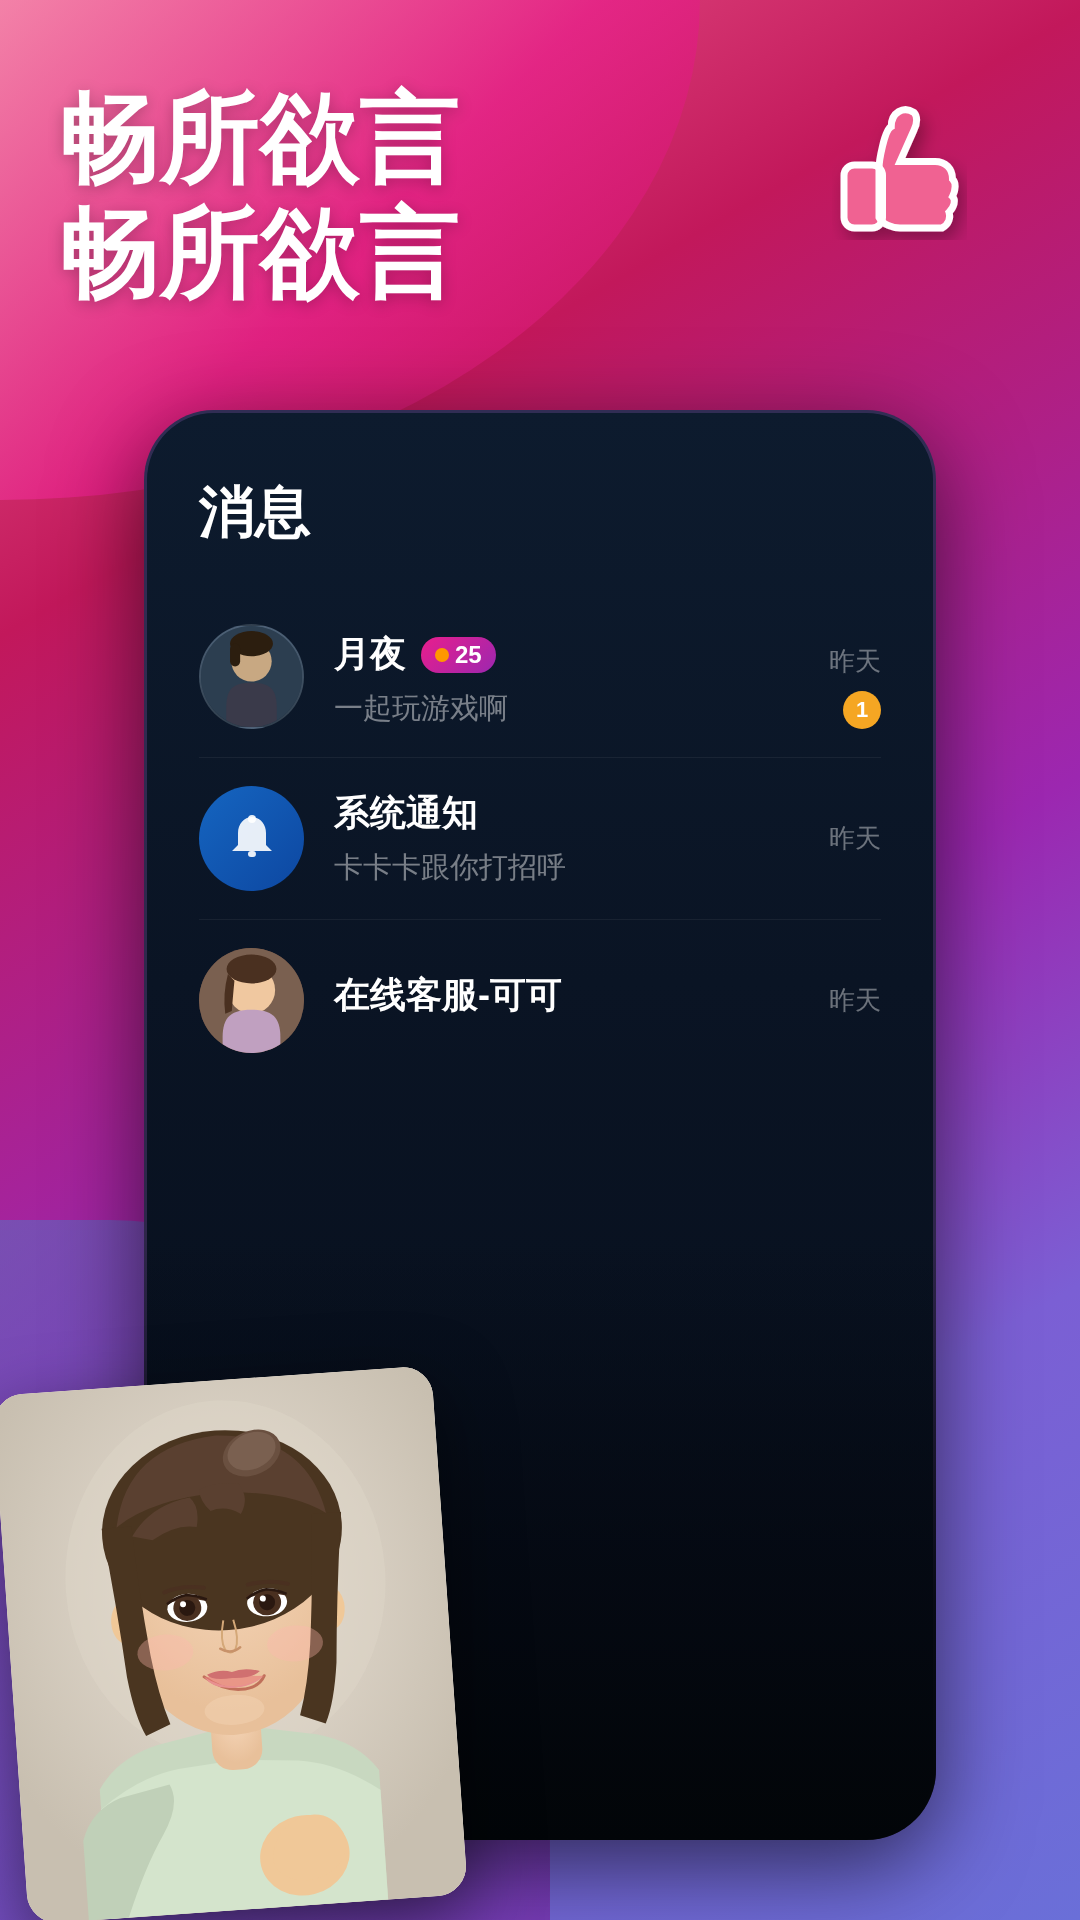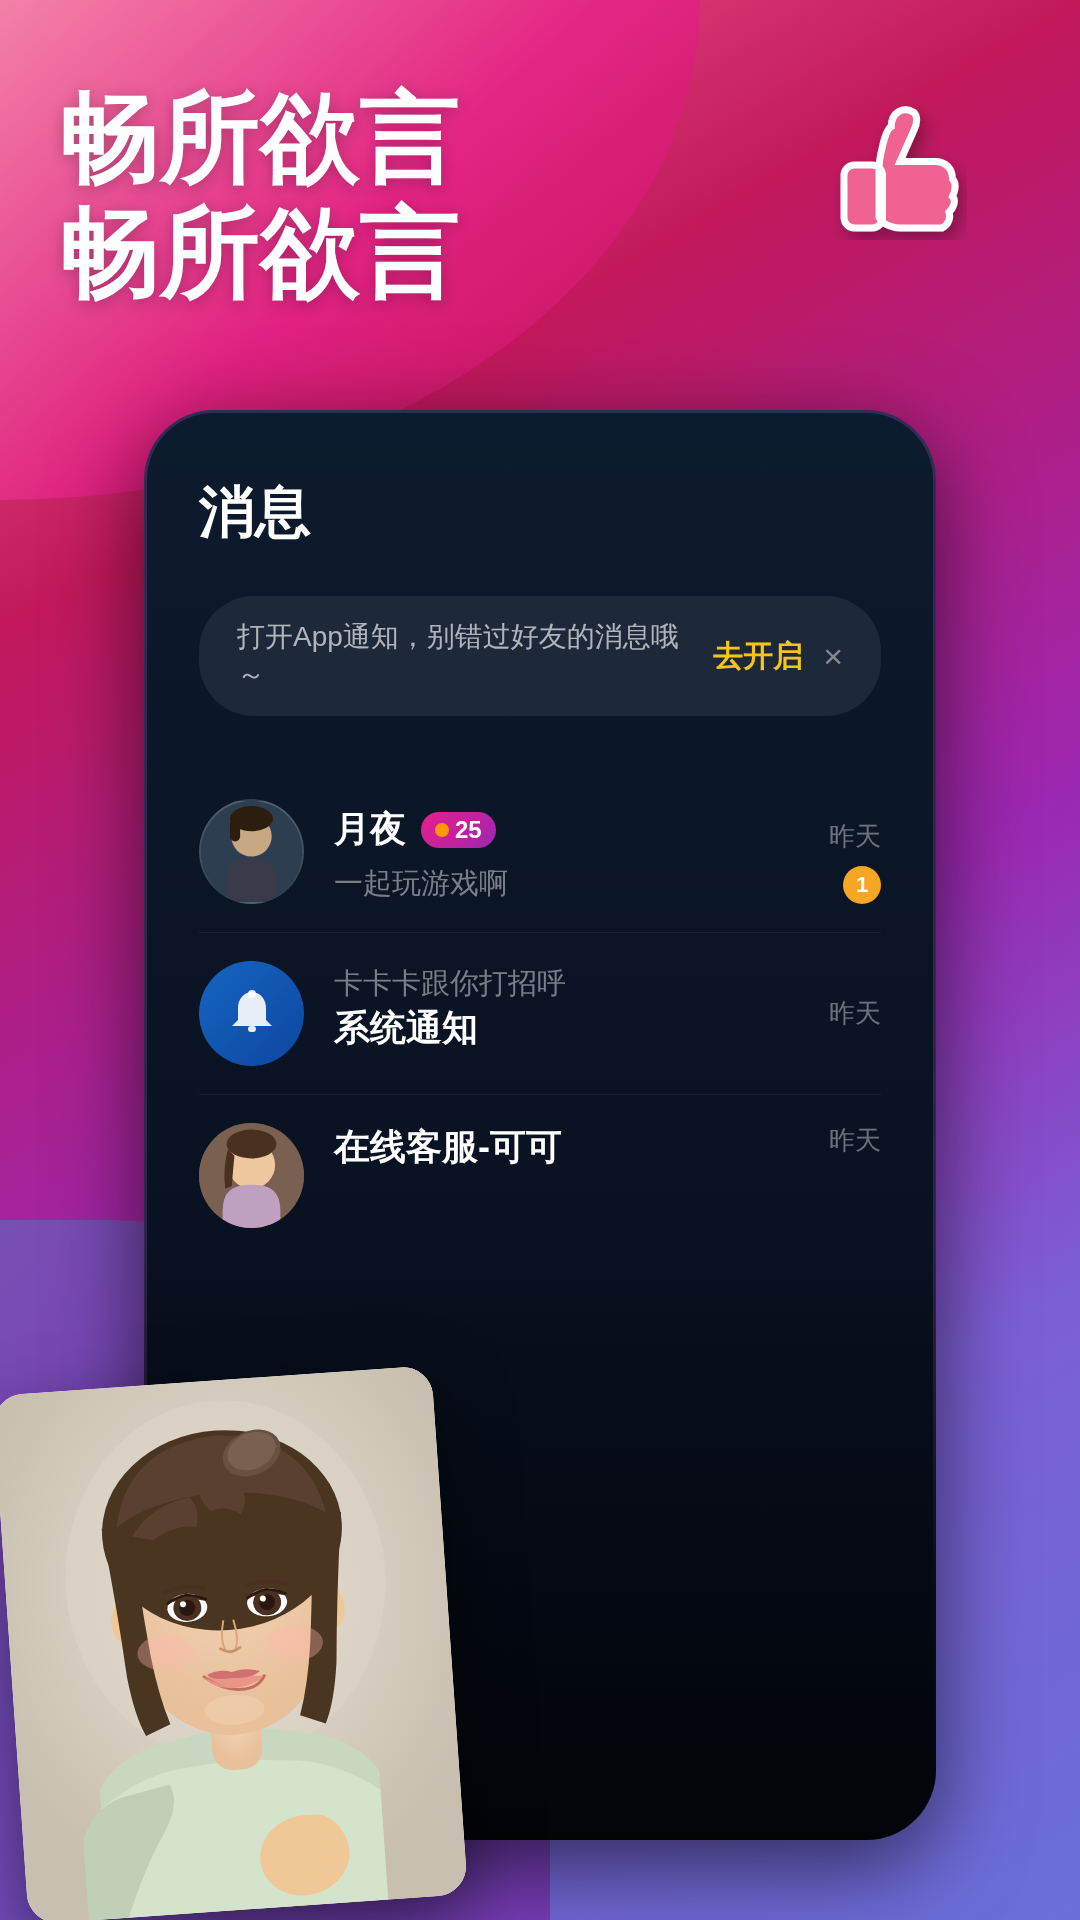--- a/index.html
+++ b/index.html
@@ -92,25 +92,20 @@
     </g>
   </svg>
 </div>
 
 <div class="phone-mockup" style="position:absolute;top:410px;left:50%;transform:translateX(-50%);width:792px;height:1430px;background:linear-gradient(180deg,#0d1b2e 0%,#0a1424 40%,#060d1a 100%);border-radius:70px;z-index:5;overflow:hidden;box-shadow:0 25px 90px rgba(0,0,0,0.6),inset 0 0 0 3px rgba(160,100,200,0.25);">
 
   <div style="padding:65px 55px 50px;">
 
     <div style="color:white;font-size:56px;font-weight:700;margin-bottom:45px;">消息</div>
 
-    <div style="background:rgba(255,255,255,0.07);border-radius:55px;padding:22px 38px;display:flex;align-items:center;justify-content:space-between;margin-bottom:55px;">
-      <span style="color:rgba(255,255,255,0.65);font-size:28px;flex:1;">打开App通知，别错过好友的消息哦～</span>
-      <span style="color:#f5c518;font-size:30px;font-weight:600;margin-left:20px;margin-right:20px;white-space:nowrap;">去开启</span>
-      <span style="color:rgba(255,255,255,0.45);font-size:34px;cursor:pointer;">×</span>
-    </div>
 
     <div style="display:flex;align-items:flex-end;padding:28px 0;border-bottom:1px solid rgba(255,255,255,0.06);cursor:pointer;">
 
       <div style="width:105px;height:105px;border-radius:50%;margin-right:30px;flex-shrink:0;overflow:hidden;background:linear-gradient(180deg,#3a5068 0%,#1a2a3a 100%);display:flex;align-items:center;justify-content:center;border:2px solid rgba(255,255,255,0.1);">
 
         <svg viewBox="0 0 80 80" width="105" height="105">
           <rect width="80" height="80" fill="#2c3e50"></rect>
 
           <circle cx="40" cy="28" r="16" fill="#c8a882"></circle>
 
@@ -146,32 +141,32 @@
       <div style="width:105px;height:105px;border-radius:50%;margin-right:30px;flex-shrink:0;overflow:hidden;background:linear-gradient(135deg,#1565c0,#0d47a1);display:flex;align-items:center;justify-content:center;">
 
         <svg viewBox="0 0 60 60" width="60" height="60">
           <path d="M30 8 C22 8 16 15 16 24 L16 36 L10 42 L50 42 L44 36 L44 24 C44 15 38 8 30 8Z" fill="white" opacity="0.9"></path>
           <rect x="26" y="42" width="8" height="6" rx="3" fill="white" opacity="0.9"></rect>
           <circle cx="30" cy="10" r="4" fill="white" opacity="0.9"></circle>
         </svg>
       </div>
 
       <div style="flex:1;min-width:0;">
-        <div style="color:rgba(255,255,255,0.45);font-size:29px;overflow:hidden;text-overflow:ellipsis;white-space:nowrap;">卡卡卡跟你打招呼</div>
         <div style="margin-bottom:10px;">
           <span style="color:white;font-size:36px;font-weight:600;">系统通知</span>
         </div>
+        <div style="color:rgba(255,255,255,0.45);font-size:29px;overflow:hidden;text-overflow:ellipsis;white-space:nowrap;">卡卡卡跟你打招呼</div>
       </div>
 
       <div style="display:flex;flex-direction:column;align-items:flex-end;gap:12px;margin-left:20px;">
         <span style="color:rgba(255,255,255,0.4);font-size:26px;">昨天</span>
       </div>
     </div>
 
-    <div style="display:flex;padding:28px 0;cursor:pointer;">
+    <div style="display:flex;align-items:center;padding:28px 0;cursor:pointer;">
 
       <div style="width:105px;height:105px;border-radius:50%;margin-right:30px;flex-shrink:0;overflow:hidden;background:linear-gradient(135deg,#6d4c41,#5d4037);display:flex;align-items:center;justify-content:center;">
         <svg viewBox="0 0 80 80" width="105" height="105">
           <rect width="80" height="80" fill="#7a6050"></rect>
 
           <circle cx="40" cy="32" r="18" fill="#f0c8a0"></circle>
 
           <ellipse cx="40" cy="16" rx="19" ry="11" fill="#4a3020"></ellipse>
 
           <path d="M22 20 Q18 35 20 50 L25 48 Q26 35 27 25Z" fill="#4a3020"></path>

